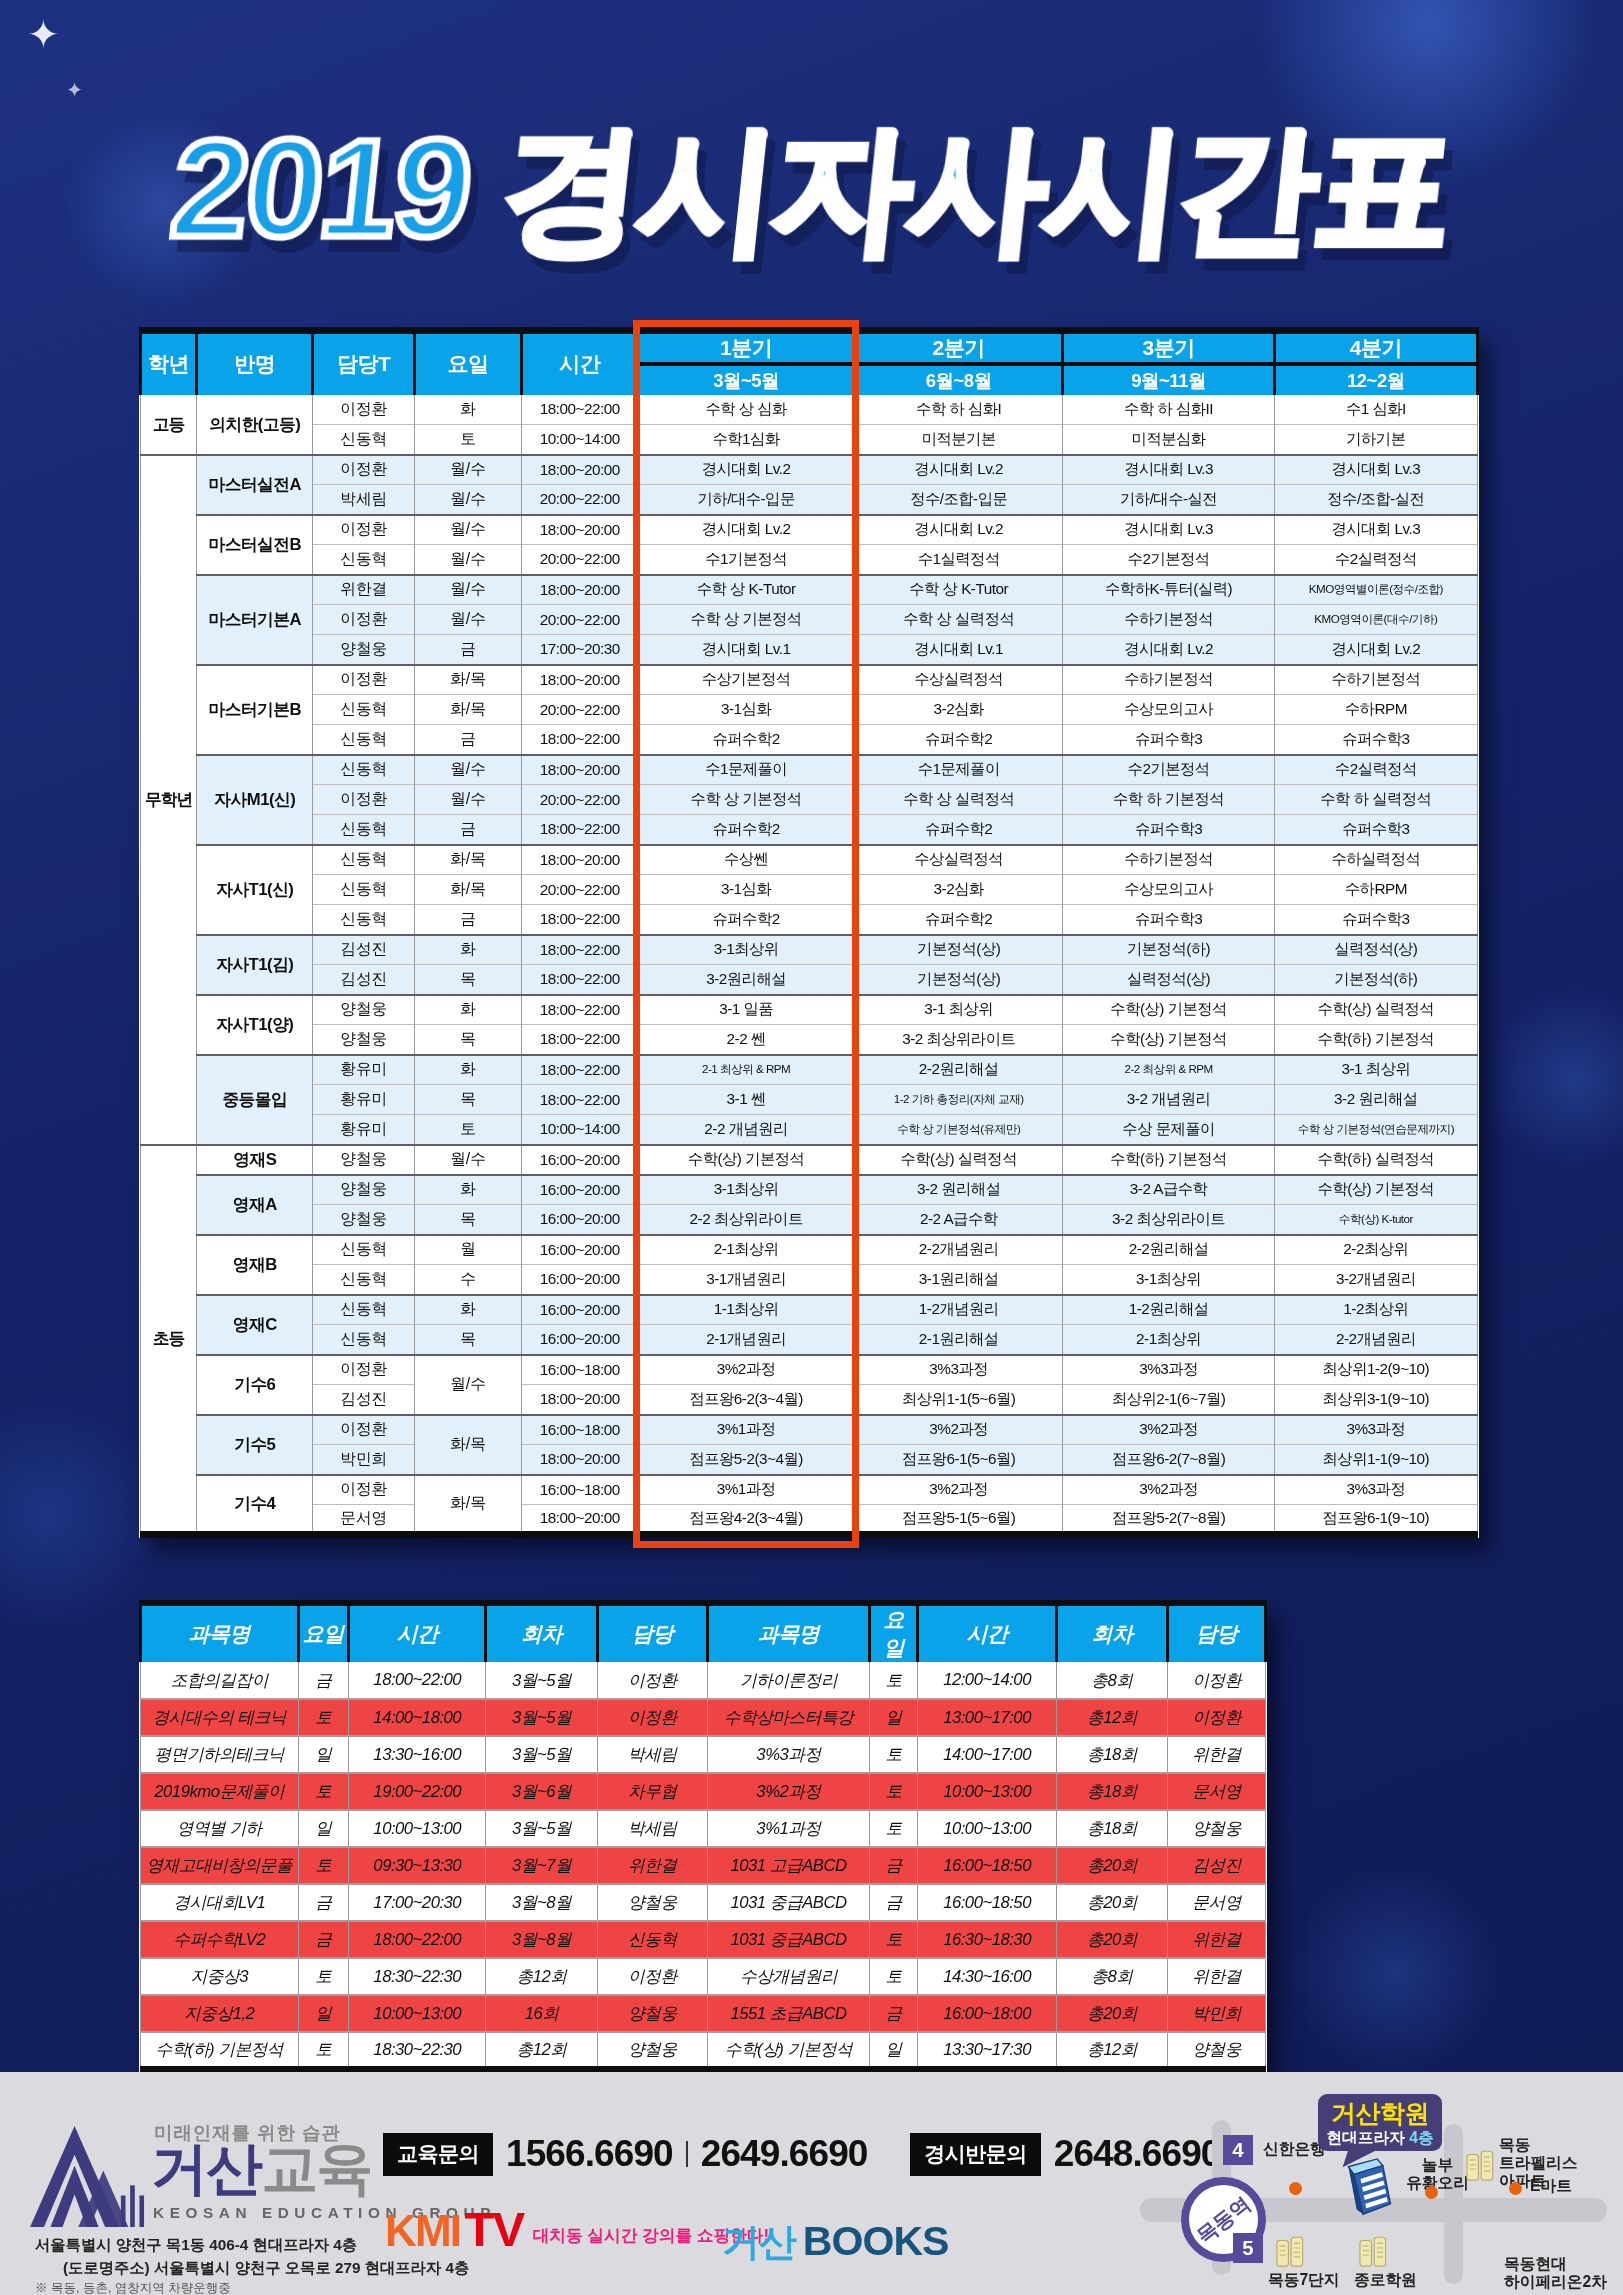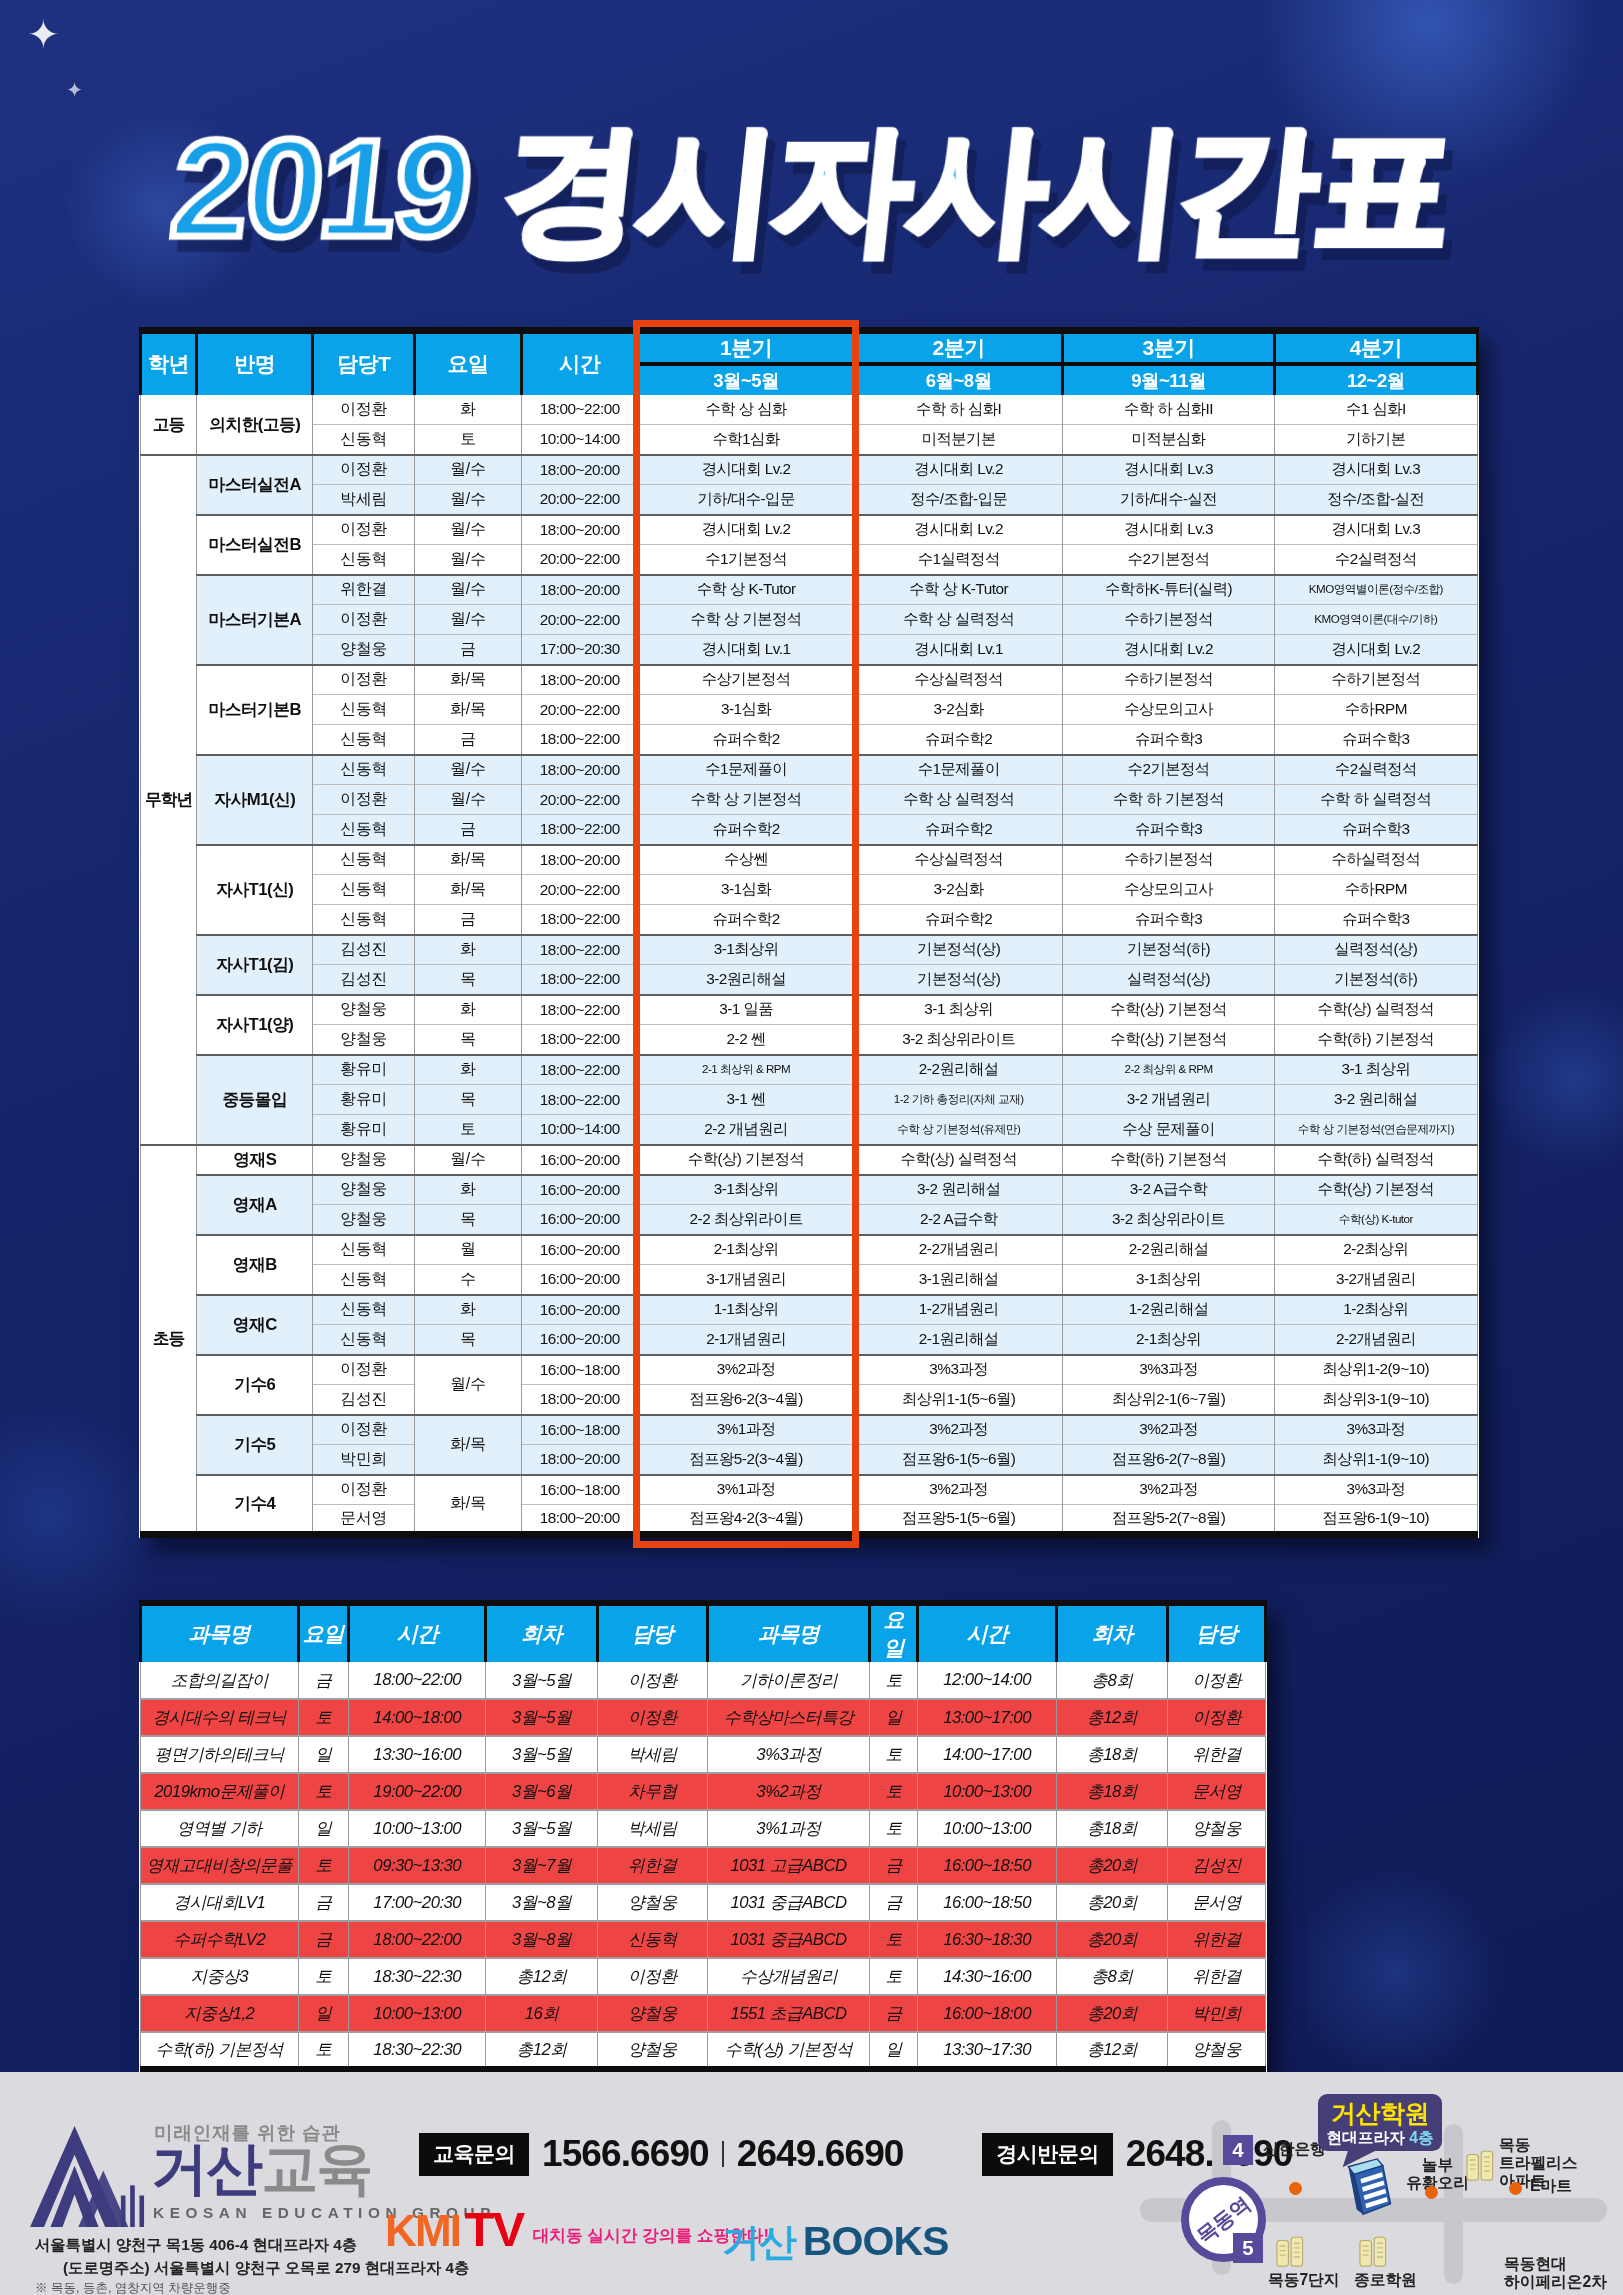--- a/index.html
+++ b/index.html
@@ -60,21 +60,21 @@
   #footer{position:absolute;left:0;top:2072px;width:1623px;height:223px;background:#DBDBDF;}
   #footer .abs{position:absolute;}
   #tagline{left:154px;top:48px;font-size:18.5px;color:#8a8a8a;font-weight:600;letter-spacing:0.9px;}
   #brandrow{left:151px;top:68px;font-size:57px;font-weight:900;line-height:1;letter-spacing:-1.9px;}
   #brandrow .b1{color:#3E3B7E;} #brandrow .b2{color:#8a8a8a;}
   #brand-en{left:153px;top:132px;font-size:15.3px;font-weight:700;color:#666;letter-spacing:5.6px;}
   #addr1{left:35px;top:163px;font-size:15.3px;font-weight:700;color:#222;}
   #addr2{left:35px;top:186px;font-size:15.3px;font-weight:700;color:#222;margin-left:28px;}
   #addr-note{left:35px;top:208px;font-size:12.5px;color:#555;}
   .blackbox{display:inline-block;background:#0c0c0c;color:#fff;font-weight:800;
-    font-size:21px;padding:7.4px 14px;letter-spacing:-0.5px;margin-left:36px;}
+    font-size:21px;padding:7.4px 14px;letter-spacing:-0.5px;}
   #phones{left:383px;top:61px;display:flex;align-items:center;gap:13px;white-space:nowrap;}
   #phones .num{font-size:37px;font-weight:800;color:#111;letter-spacing:-0.9px;}
   #phones .bar{width:1.9px;height:26px;background:#333;}
   #phones .gap{width:16.7px;}
   #kmirow{left:385px;top:137px;display:flex;align-items:flex-end;white-space:nowrap;}
   #kmirow .kmi{font-size:44px;font-weight:900;color:#F26522;letter-spacing:-1.9px;line-height:.9;}
   #kmirow .tv{font-size:49px;font-weight:900;color:#E60012;letter-spacing:-1.9px;line-height:.85;margin-left:4.6px;}
   #kmirow .slogan{font-size:16.7px;font-weight:800;color:#EC1E79;margin-left:9.3px;margin-bottom:3.7px;}
   #booksrow{left:722px;top:145px;white-space:nowrap;}
   #booksrow .gs{font-size:38px;font-weight:900;color:#29ABE2;letter-spacing:-0.9px;}

